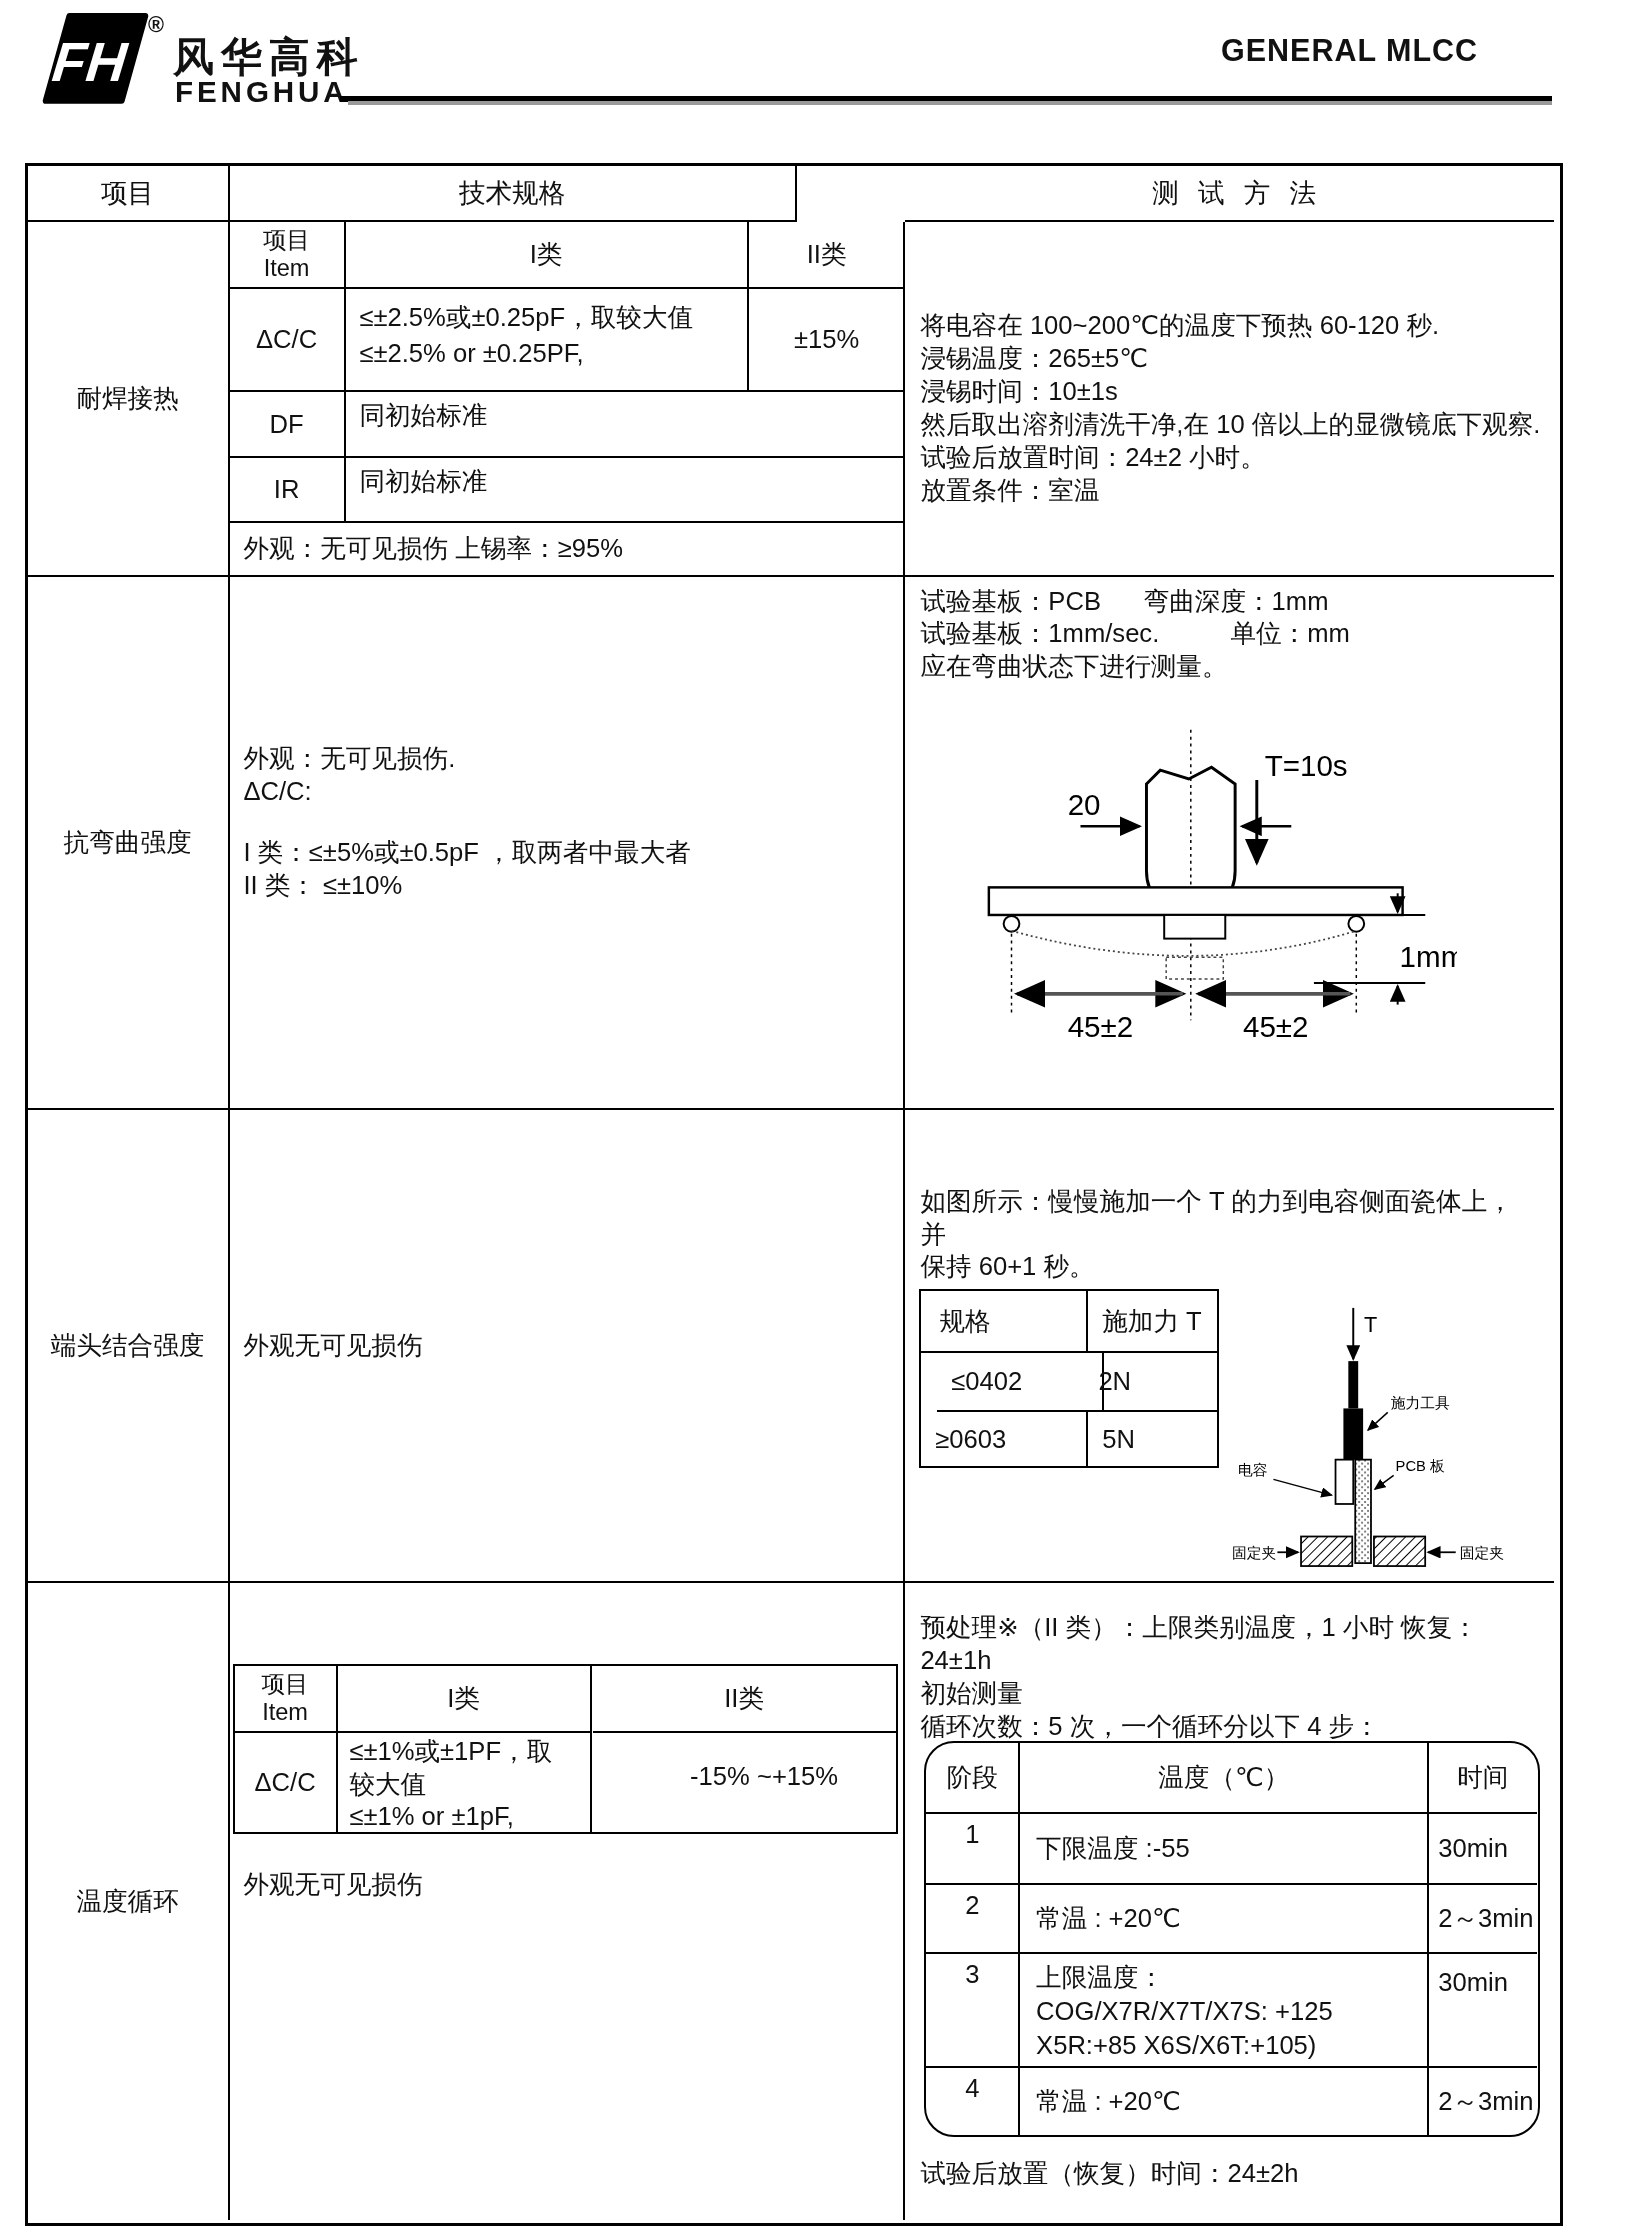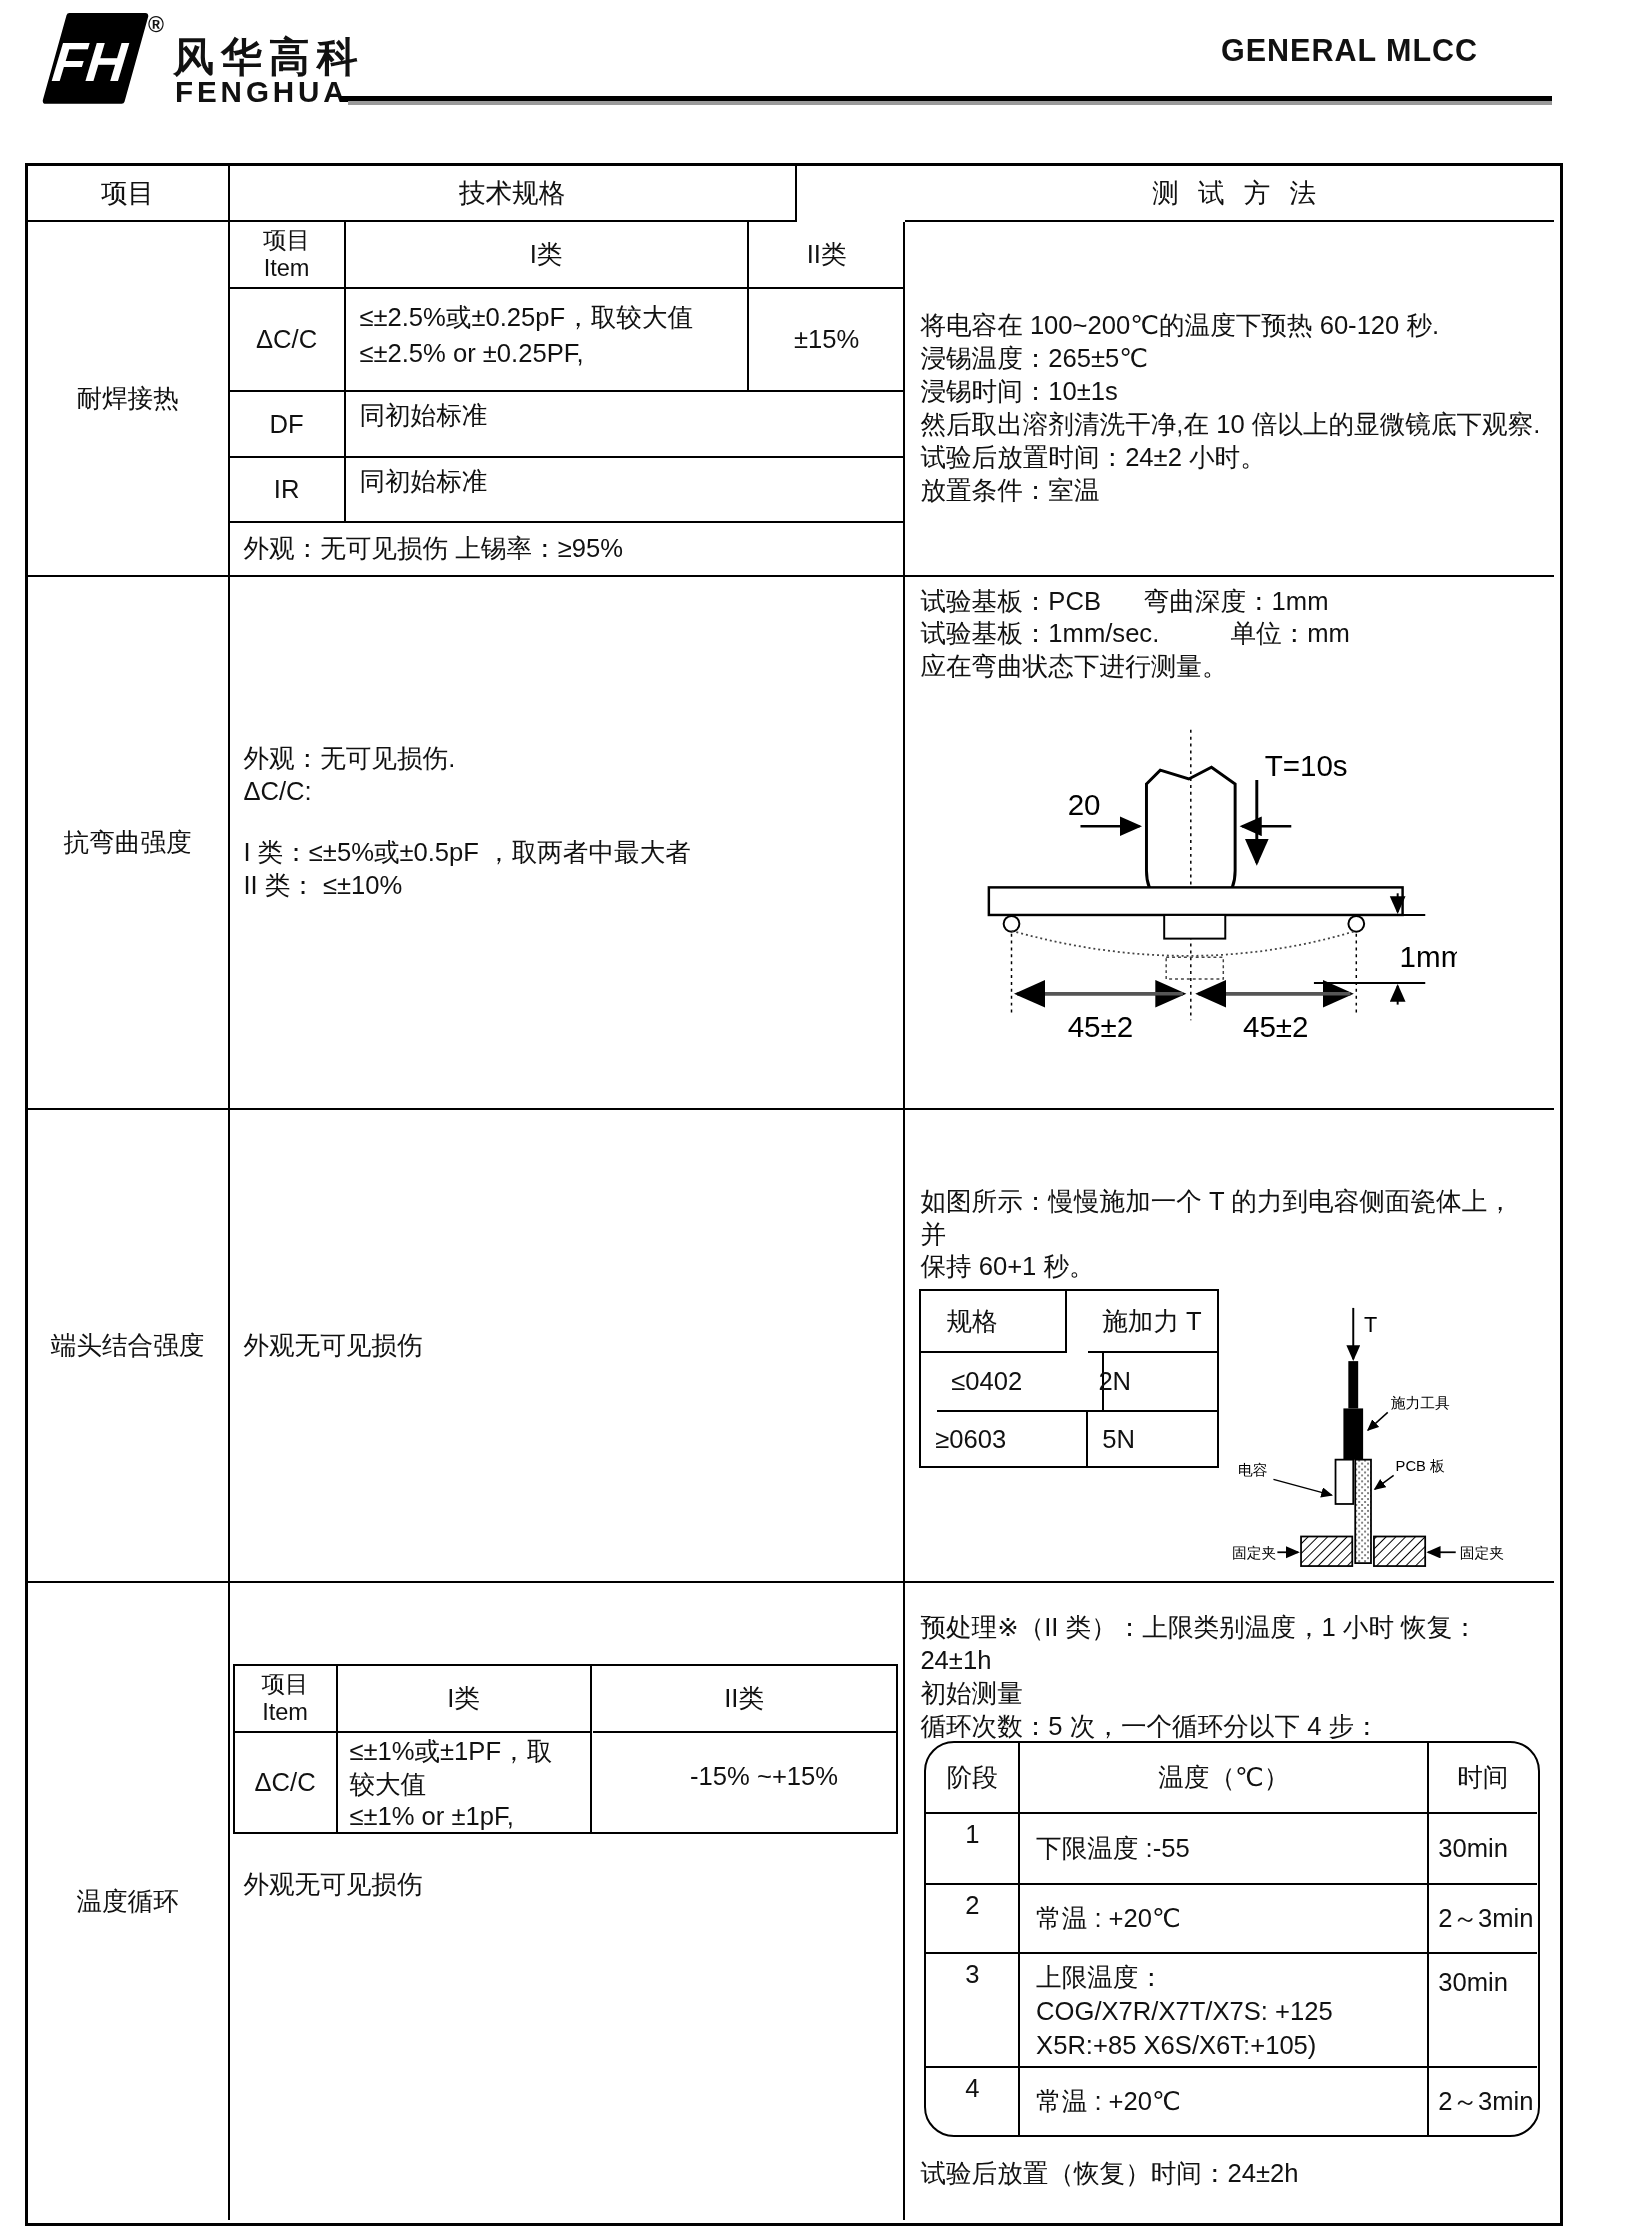--- a/index.html
+++ b/index.html
@@ -142,21 +142,21 @@
 
   <div class="cell bR bB c" style="left:0;top:944px;width:202px;height:473px;">端头结合强度</div>
 
   <div class="cell bR bB" style="left:202px;top:944px;width:675px;height:473px;display:flex;align-items:center;padding-left:13.8px;">外观无可见损伤</div>
 
   <div class="cell bB" style="left:877px;top:944px;width:649px;height:473px;">
     <div style="padding:75px 15.8px 0 15.8px;line-height:32.5px;">如图所示：慢慢施加一个 T 的力到电容侧面瓷体上，并</div>
     <div style="padding-left:15.8px;line-height:32.5px;">保持 60+1 秒。</div>
 
     <div class="nested" style="left:14.8px;top:179px;width:300px;height:179px;">
-      <div class="ncell bR bB" style="left:0;top:0;width:146px;height:62px;display:flex;align-items:center;padding-left:25px;">规格</div>
+      <div class="ncell bR bB" style="left:0;top:0;width:167px;height:62px;display:flex;align-items:center;padding-left:18px;">规格</div>
       <div class="ncell bB" style="left:167px;top:0;width:129px;height:62px;display:flex;align-items:center;padding-left:13.8px;">施加力 T</div>
       <div class="ncell bR bB" style="left:16px;top:62px;width:167px;height:59px;display:flex;align-items:center;padding-left:13.8px;">≤0402</div>
       <div class="ncell bB" style="left:167px;top:62px;width:129px;height:59px;display:flex;align-items:center;padding-left:10px;">2N</div>
       <div class="ncell bR" style="left:0;top:121px;width:167px;height:54px;display:flex;align-items:center;padding-left:13.8px;">≥0603</div>
       <div class="ncell" style="left:167px;top:121px;width:129px;height:54px;display:flex;align-items:center;padding-left:13.8px;">5N</div>
     </div>
 
     <svg class="abs" style="left:325px;top:192px;font-size:26px" width="281" height="268" viewBox="0 0 285 272">
       <defs>
         <marker id="arT" markerWidth="9" markerHeight="9" refX="7" refY="3.5" orient="auto">

